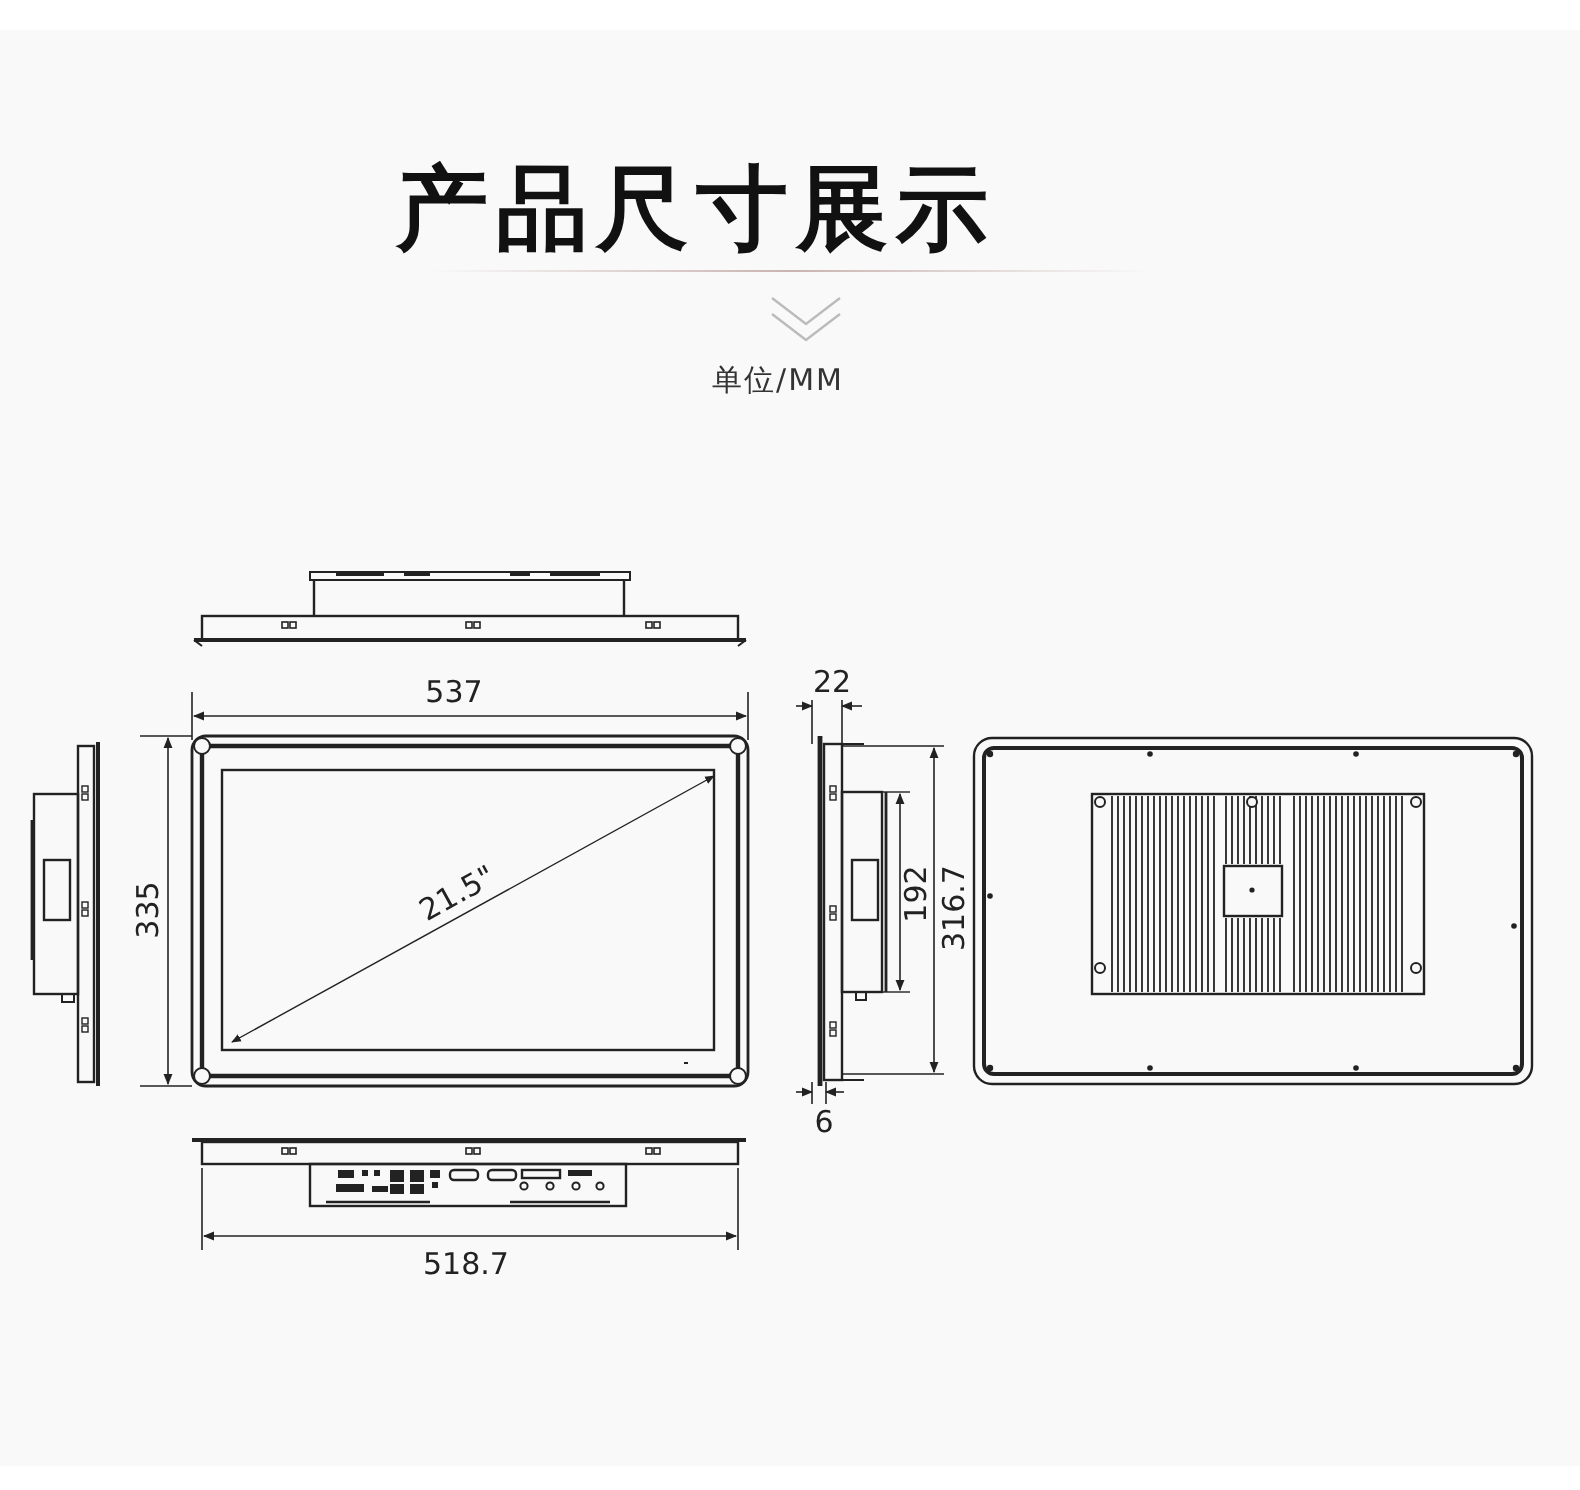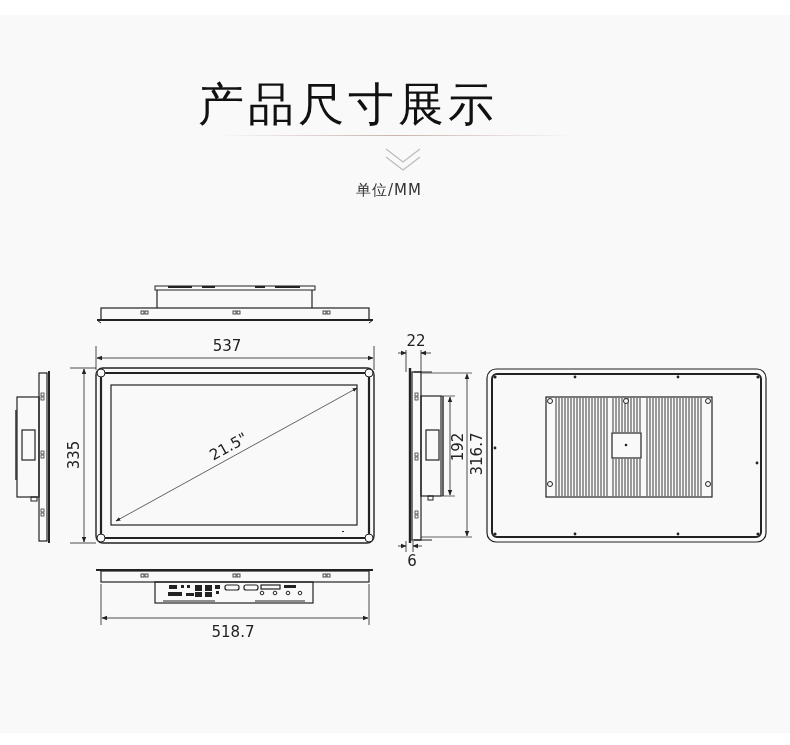--- a/index.html
+++ b/index.html
@@ -1,18 +1,18 @@
 <!DOCTYPE html>
 <html><head>
 <meta charset="utf-8">
 <style>
   html,body{margin:0;padding:0;}
   body{width:790px;height:745px;background:#ffffff;position:relative;overflow:hidden;font-family:"DejaVu Sans","Liberation Sans",sans-serif;}
   .band{position:absolute;left:0;top:15px;width:790px;height:718px;background:#f9f9f9;}
-  .title{position:absolute;left:0;top:74px;width:696px;text-align:center;font-size:46px;font-weight:normal;color:#111;letter-spacing:4px;line-height:60px;}
+  .title{position:absolute;left:0;top:74px;width:696px;text-align:center;font-size:46px;font-weight:bold;color:#111;letter-spacing:4px;line-height:60px;}
   .title-line{position:absolute;left:215px;top:135px;width:360px;height:1px;background:linear-gradient(to right,rgba(200,190,190,0),#c9b4b0 50%,rgba(200,190,190,0));}
   .chev{position:absolute;left:383px;top:146px;width:40px;height:30px;}
   .unit{position:absolute;left:0;top:181px;width:778px;text-align:center;font-size:15px;color:#333;letter-spacing:1px;}
   svg.draw{position:absolute;left:0;top:0;}
   .dim{font-family:"DejaVu Sans","Liberation Sans",sans-serif;font-size:15px;fill:#222;}
 </style>
 </head>
 <body>
 
 <div class="band"></div>

